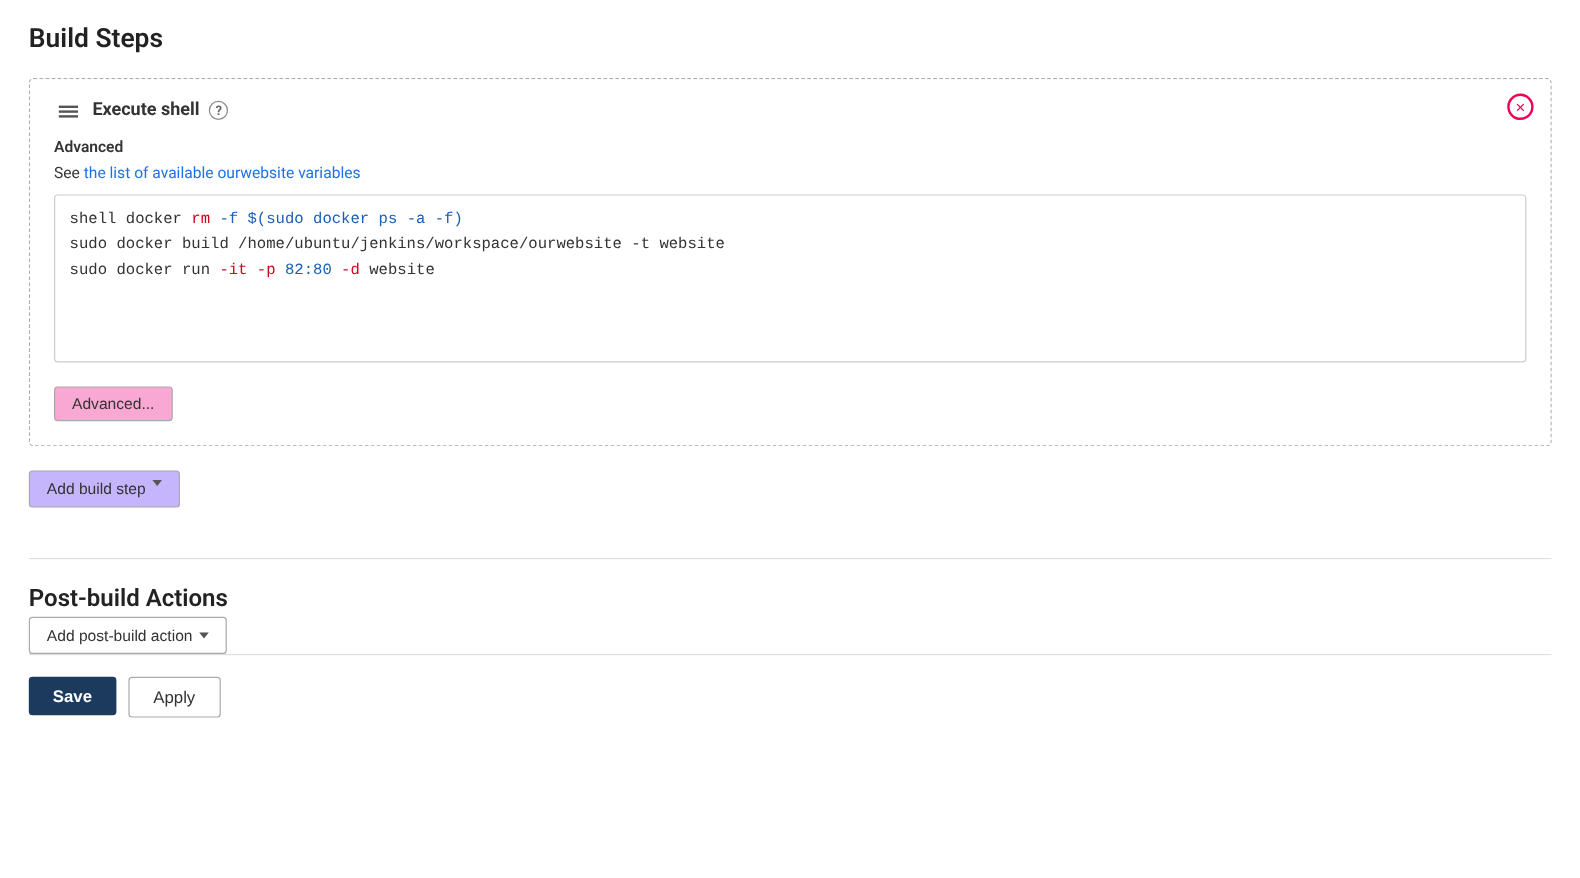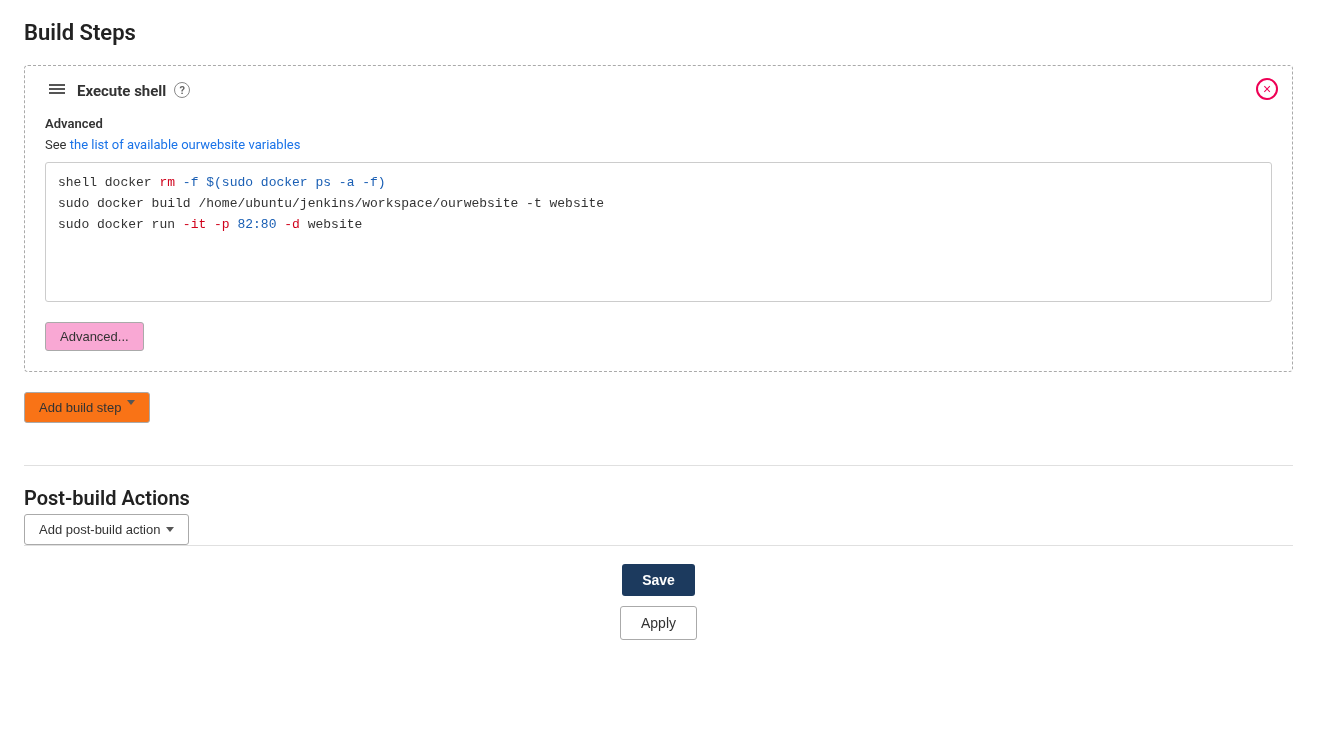--- a/index.html
+++ b/index.html
@@ -29,21 +29,21 @@
       border: 1.5px dashed #aaa;
       border-radius: 4px;
       padding: 16px 20px 20px 20px;
       margin-bottom: 20px;
       position: relative;
       background: #fff;
     }
 
     .card-header {
       display: flex;
-      align-items: flex-start;
+      align-items: flex-end;
       gap: 8px;
       margin-bottom: 16px;
     }
 
     .drag-icon {
       display: flex;
       flex-direction: column;
       gap: 2px;
       cursor: grab;
       padding: 2px 4px;
@@ -151,21 +151,21 @@
       font-size: 13px;
       color: #333;
     }
 
     .add-build-step-btn {
       display: inline-flex;
       align-items: flex-start;
       gap: 6px;
       padding: 7px 14px;
       border: 1px solid #aaa;
-      background: #f97316;
+      background: #c4b5fd;
       border-radius: 3px;
       cursor: pointer;
       font-size: 13px;
       color: #333;
       margin-bottom: 32px;
     }
 
     .section-divider {
       border: none;
       border-top: 1px solid #e0e0e0;
@@ -194,22 +194,21 @@
 
     .bottom-divider {
       border: none;
       border-top: 1px solid #e0e0e0;
       margin-bottom: 18px;
     }
 
     .action-buttons {
       display: flex;
       gap: 10px;
-      align-items: center;
-      flex-direction: column;
+      align-items: flex-start;
     }
 
     .save-btn {
       padding: 8px 20px;
       background: #1c3a5e;
       color: #fff;
       border: none;
       border-radius: 3px;
       cursor: pointer;
       font-size: 14px;

